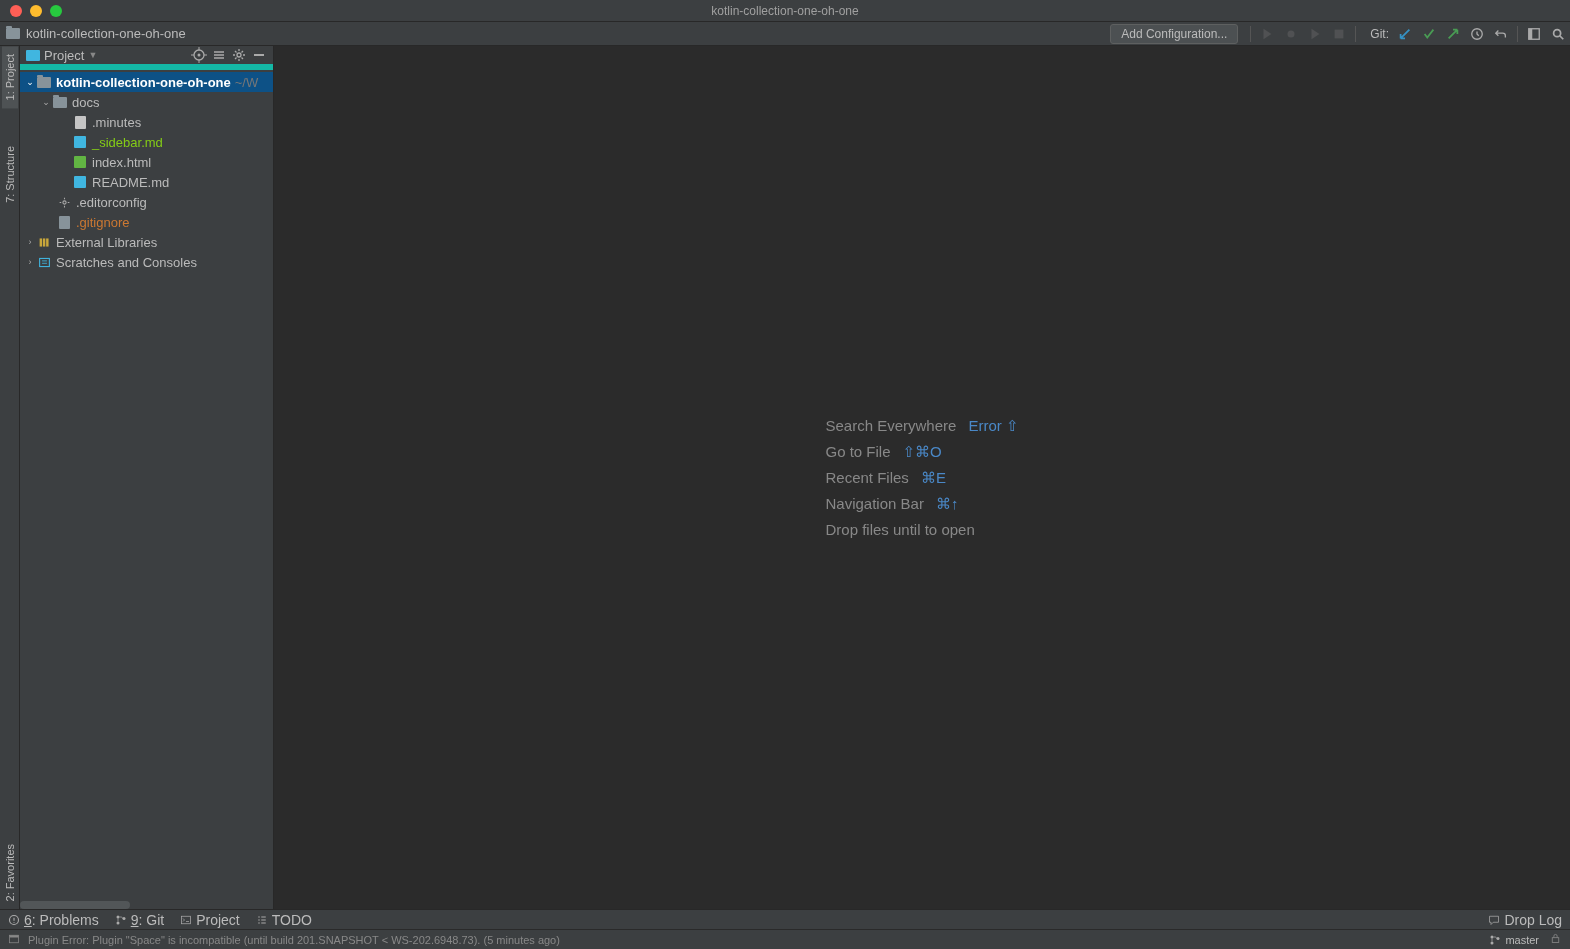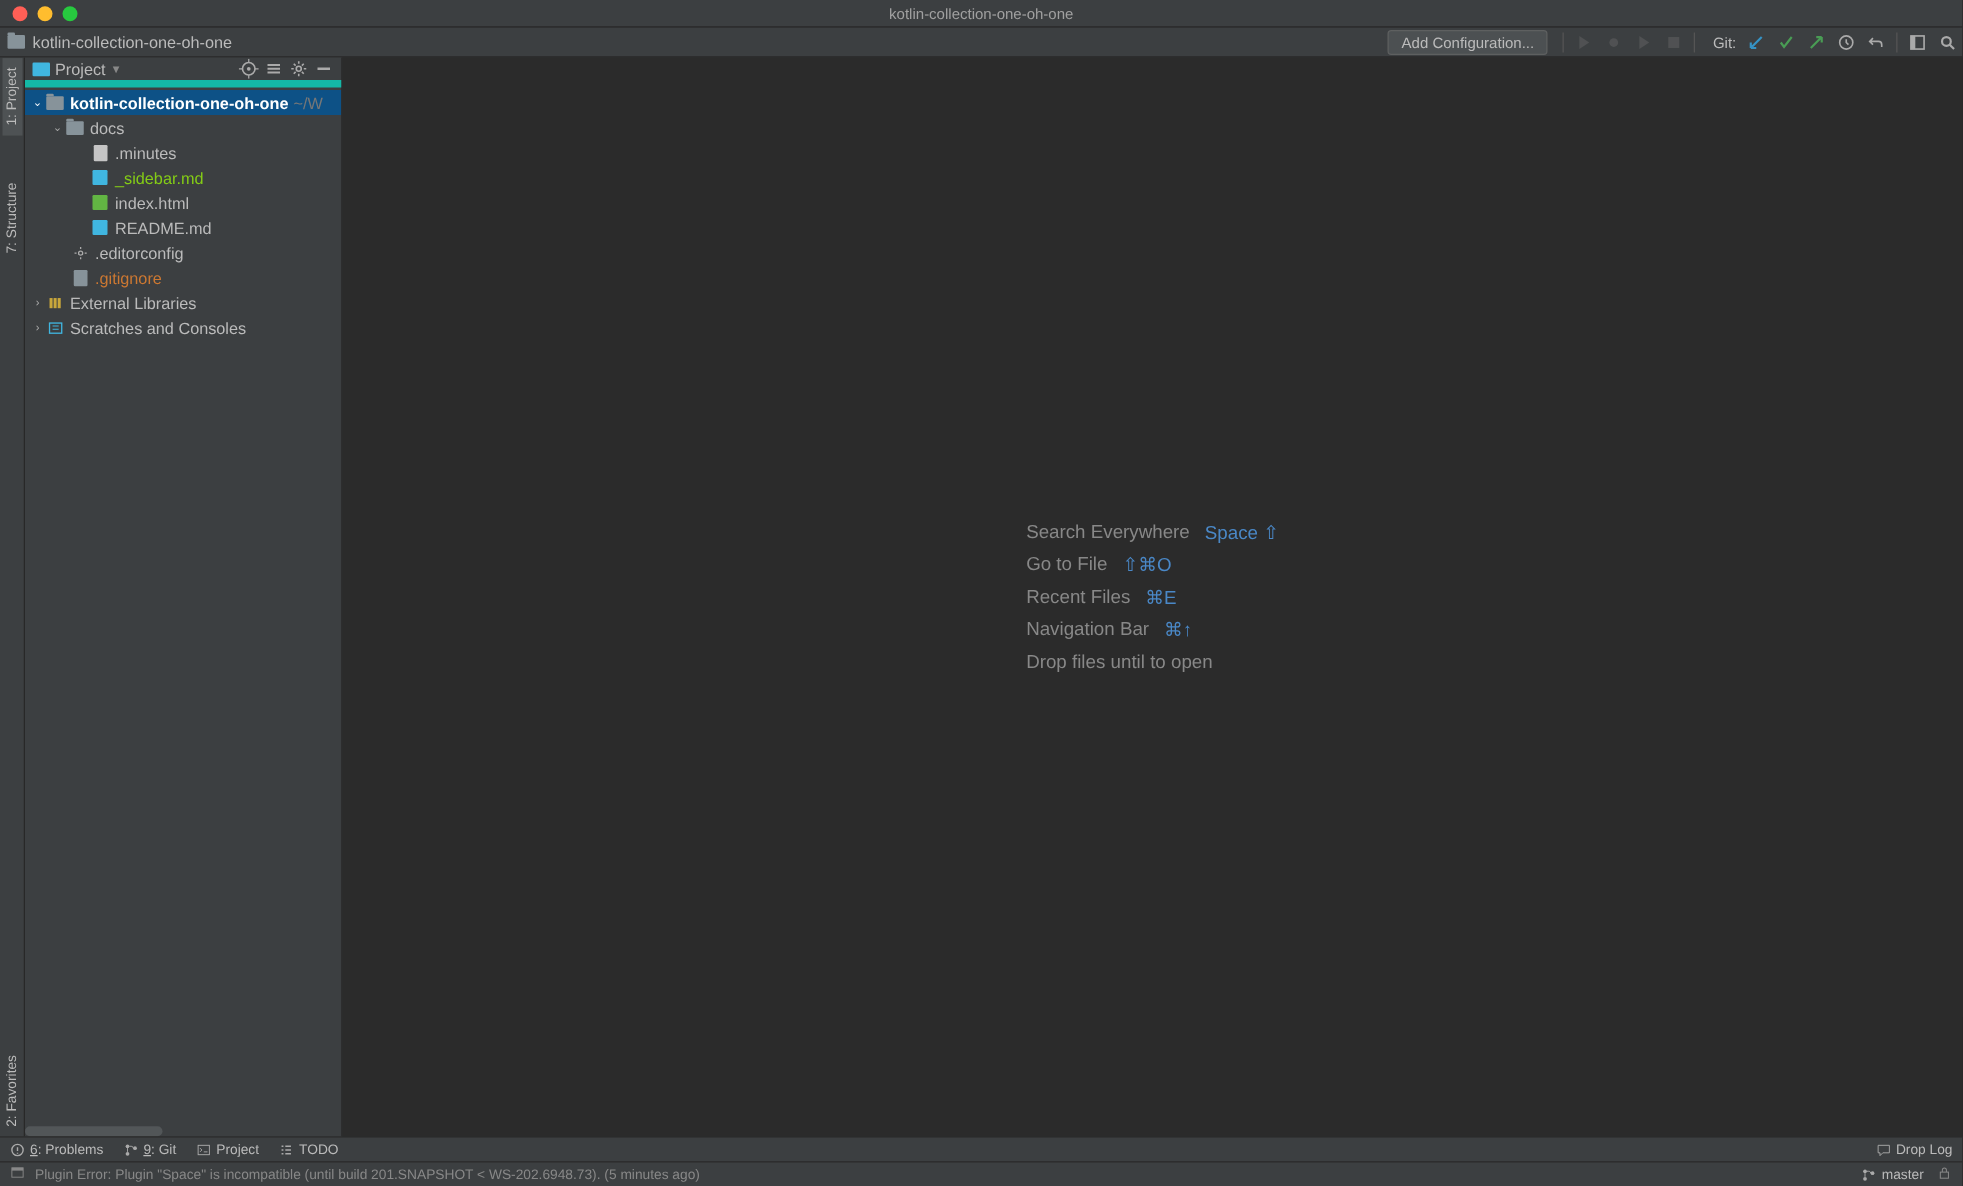--- a/index.html
+++ b/index.html
@@ -52,21 +52,21 @@
 .txt-vcs{color:#cc7832;}
 
 
 .editor { flex: 1; background: #2b2b2b; display: flex; align-items: center; justify-content: center; }
 .tips { color: #888; font-size: 15px; }
 .tips .row { display: flex; gap: 12px; margin: 8px 0; }
 .tips .label { color: #888; min-width: 0; }
 .tips .kb { color: #4a88c7; }
 
 
-.btmtabs { height: 20px; background: #3c3f41; border-top: 1px solid #282828; display: flex; align-items: center; padding: 0 8px; font-size: 11px; gap: 16px; }
+.btmtabs { height: 20px; background: #3c3f41; border-top: 1px solid #282828; display: flex; align-items: center; padding: 0 8px; font-size: 14px; gap: 16px; }
 .btmtabs .tab { display: flex; align-items: center; gap: 4px; color: #bbb; cursor:pointer;}
 .btmtabs .spacer { flex: 1; }
 
 
 .status { height: 20px; background: #3c3f41; border-top: 1px solid #2a2a2a; display: flex; align-items: center; padding: 0 8px; font-size: 11px; color: #888; }
 .status .spacer { flex: 1; }
 .status .branch{display:flex;align-items:center;gap:4px;color:#bbb;margin-left:12px;}
 
 .u{text-decoration:underline;}
 
@@ -281,21 +281,21 @@
       </div>
 
       <div style="position:absolute;bottom:0;left:0;height:8px;width:110px;background:#525658;border-radius:4px"></div>
     </div>
   </div>
 
   <div class="editor">
     <div class="tips">
       <div class="row">
         <span class="label">Search Everywhere</span>
-        <span class="kb">Space ⇧</span>
+        <span class="kb">Error ⇧</span>
       </div>
       <div class="row">
         <span class="label">Go to File</span>
         <span class="kb">⇧⌘O</span>
       </div>
       <div class="row">
         <span class="label">Recent Files</span>
         <span class="kb">⌘E</span>
       </div>
       <div class="row">

